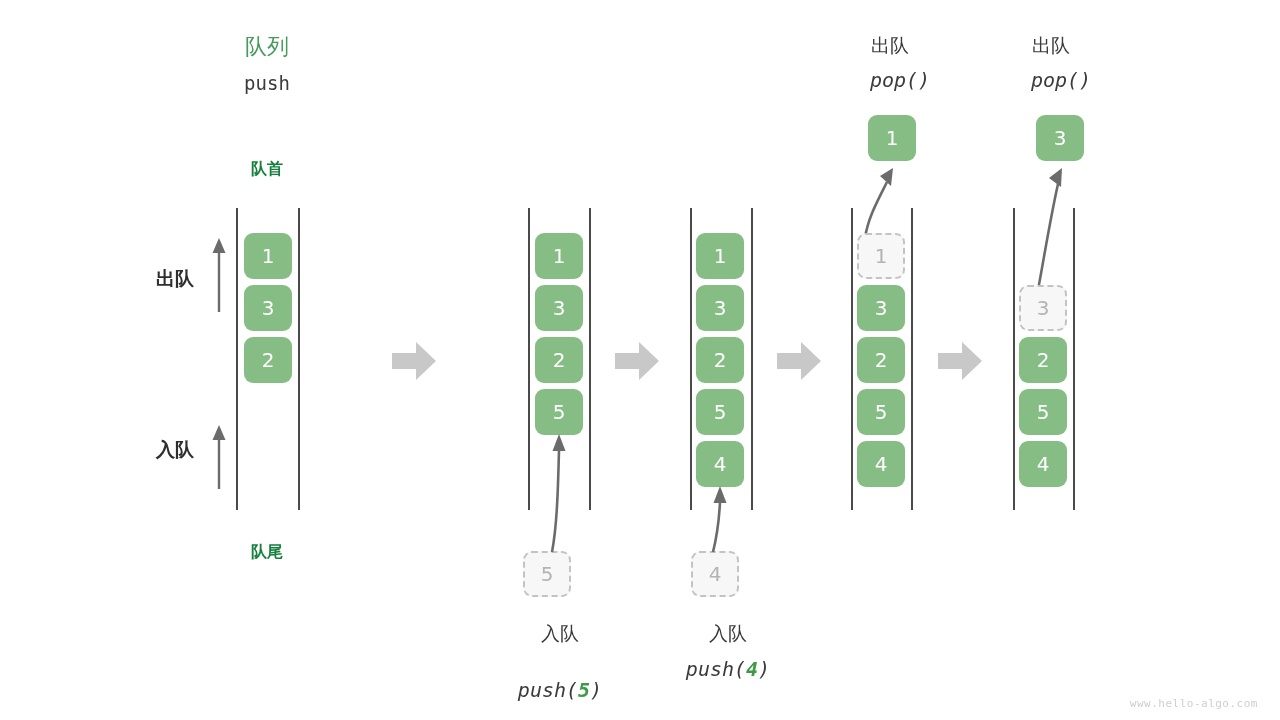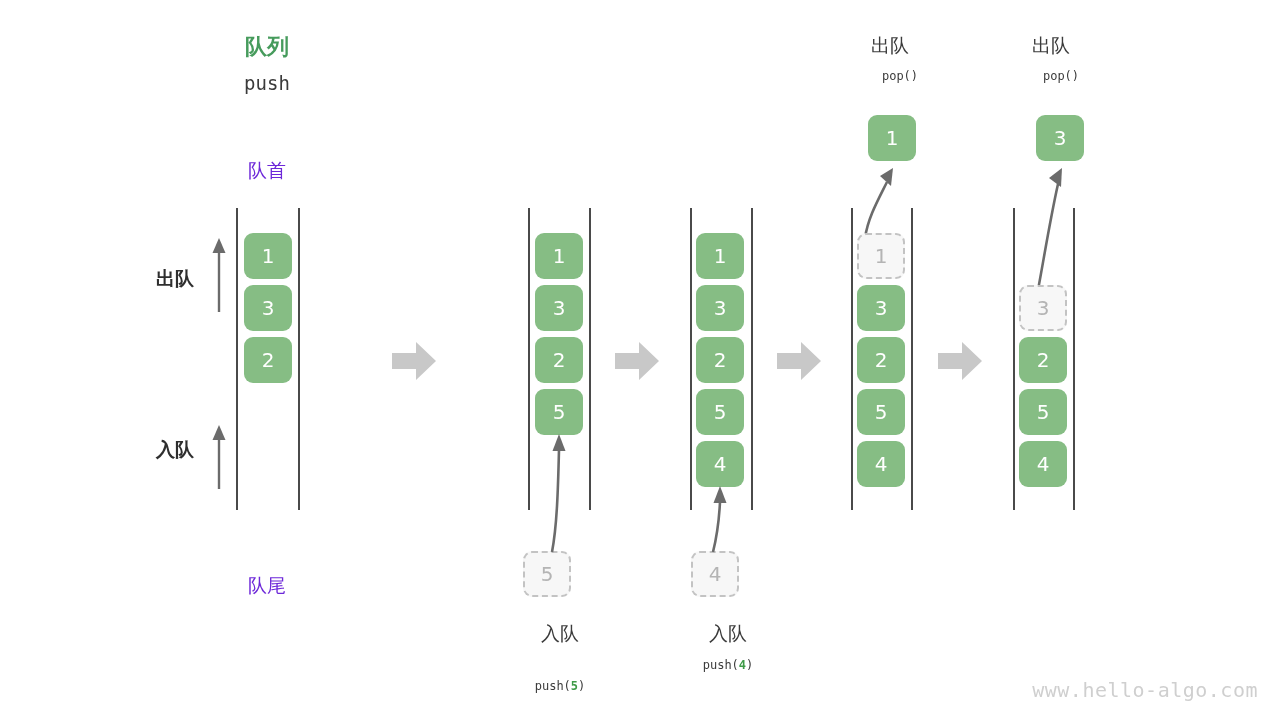--- a/index.html
+++ b/index.html
@@ -25,59 +25,60 @@
   
   .lbl {
     position: absolute;
     white-space: pre;
     line-height: 1.0;
     text-align: center;
     transform: translateX(-50%);
   }
   .title-cn {
     font-size: 22px;
-    font-weight: 700;
+    font-weight: 400;
     color: #469b5c;
   }
   .title-en {
     font-size: 19px;
     font-weight: 400;
     color: #3b3b3b;
     font-family: "DejaVu Sans Mono", "Liberation Mono", monospace;
   }
   .head-cn {
-    font-size: 19px;
-    font-weight: 400;
-    color: #6d28d9;
+    font-size: 16px;
+    font-weight: 700;
+    color: #15803d;
   }
   .side-cn {
     font-size: 19px;
     font-weight: 700;
     color: #2e2e2e;
   }
   .op-cn {
     font-size: 19px;
     font-weight: 400;
     color: #3b3b3b;
   }
   .op-code {
-    font-size: 12px;
+    font-size: 20px;
     font-weight: 400;
     color: #3b3b3b;
     font-family: "DejaVu Sans Mono", "Liberation Mono", monospace;
+    font-style: italic;
   }
   .op-code .arg {
     color: #3e9a47;
     font-weight: 700;
   }
   .watermark {
     position: absolute;
     right: 22px;
-    bottom: 18px;
-    font-size: 20px;
+    bottom: 10px;
+    font-size: 11px;
     color: #cfcfcf;
     font-family: "DejaVu Sans Mono", "Liberation Mono", monospace;
     letter-spacing: 0.5px;
   }
 
   
   .rail {
     position: absolute;
     width: 2px;
     background: #4a4a4a;
@@ -124,21 +125,21 @@
 </style>
 </head>
 <body>
 
 <div id="stage">
 
   <div>
     <div class="lbl title-cn" style="left:267px; top:36px;">队列</div>
     <div class="lbl title-en" style="left:267px; top:74px;">push</div>
     <div class="lbl head-cn" style="left:267px; top:161px;">队首</div>
-    <div class="lbl head-cn" style="left:267px; top:576px;">队尾</div>
+    <div class="lbl head-cn" style="left:267px; top:544px;">队尾</div>
 
     <div class="rail" style="left:236px; top:208px; height:302px;"></div>
     <div class="rail" style="left:298px; top:208px; height:302px;"></div>
 
     <div class="cell" style="left:268px; top:233px;">1</div>
     <div class="cell" style="left:268px; top:285px;">3</div>
     <div class="cell" style="left:268px; top:337px;">2</div>
 
     <div class="lbl side-cn" style="left:175px; top:269px;">出队</div>
     <div class="thinarrow" style="left:208px; top:236px;">

